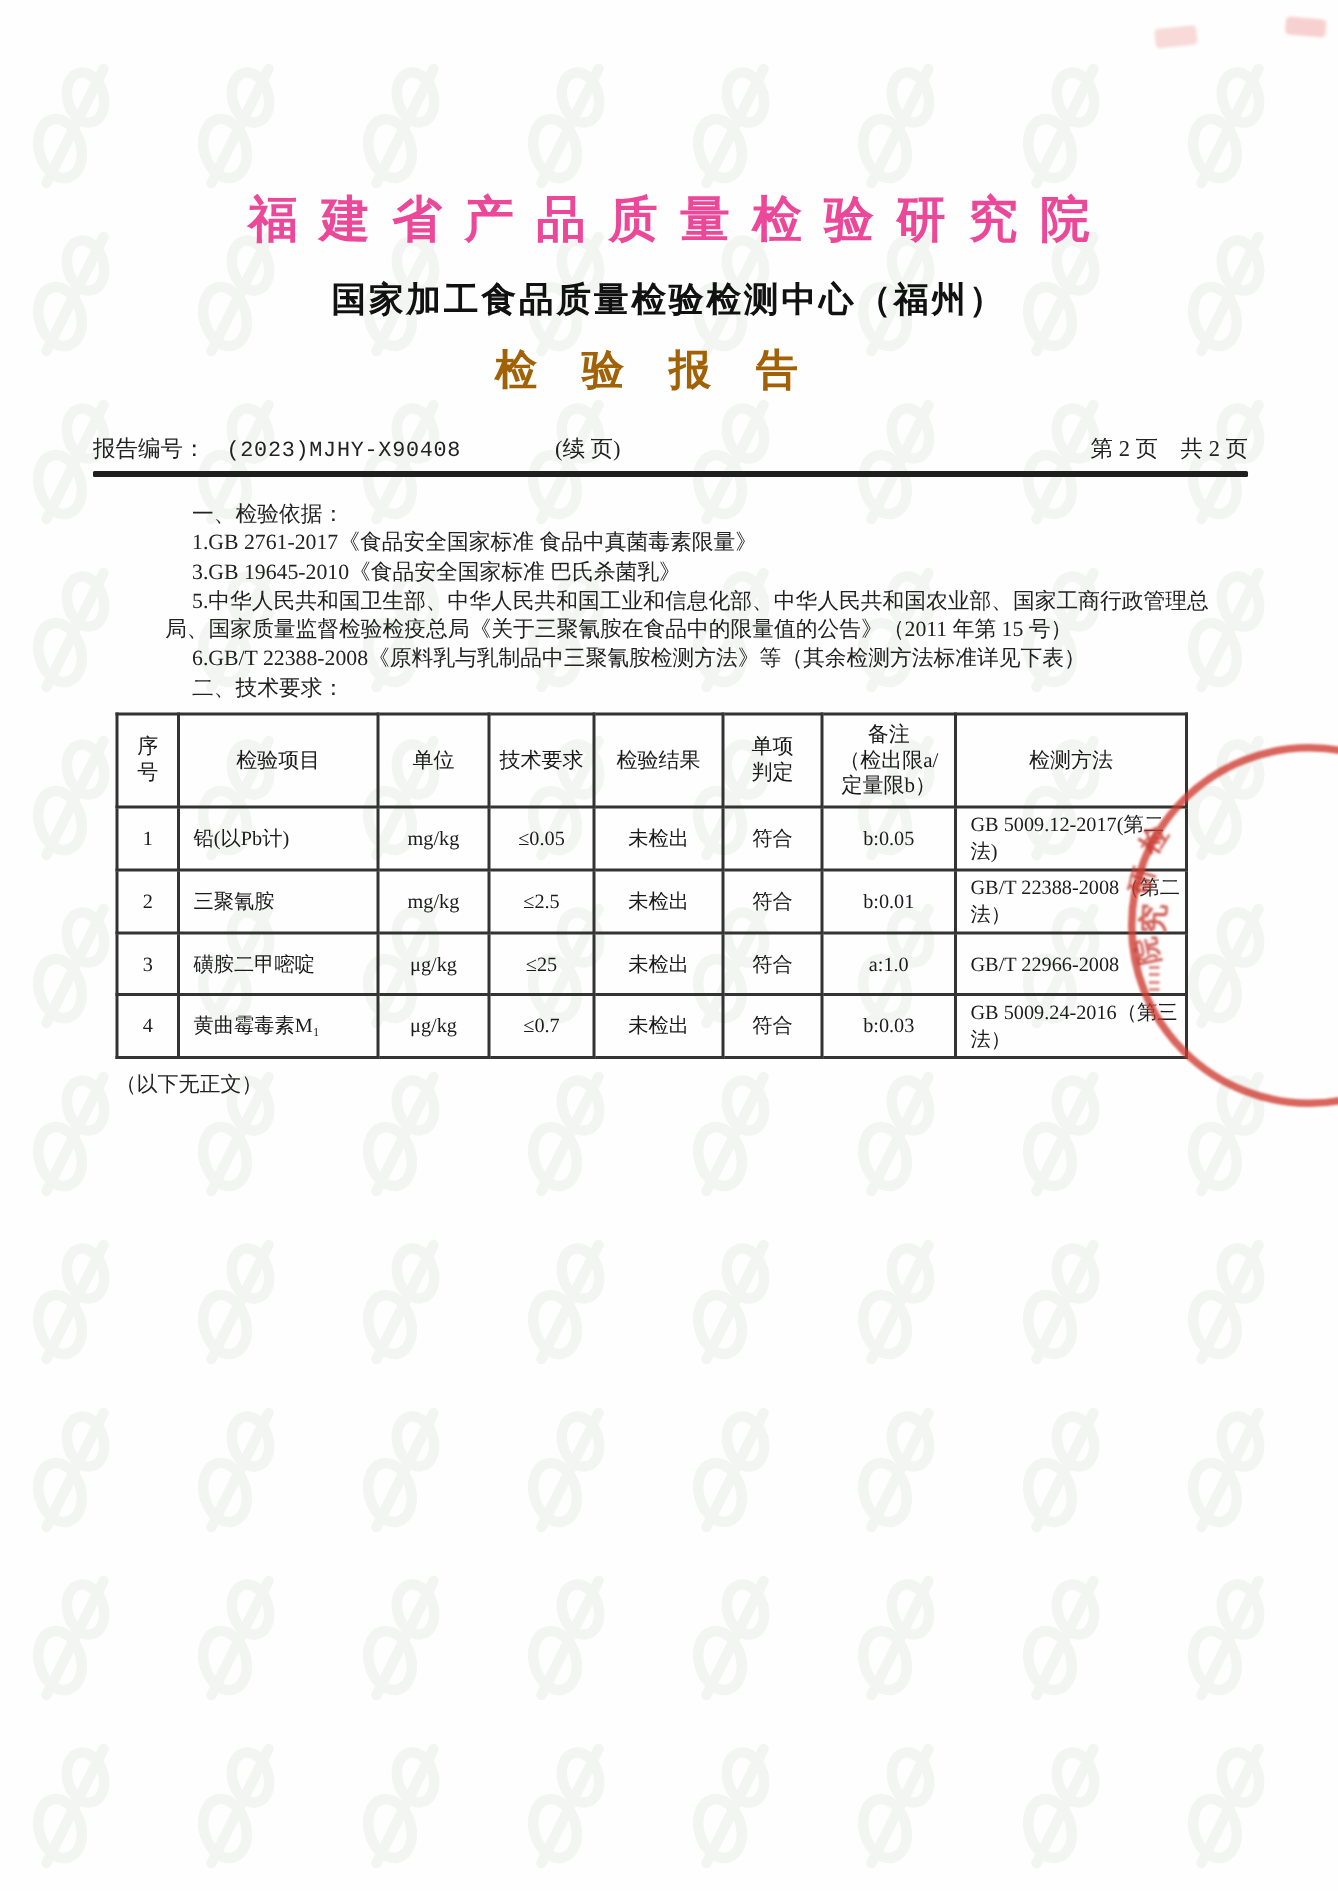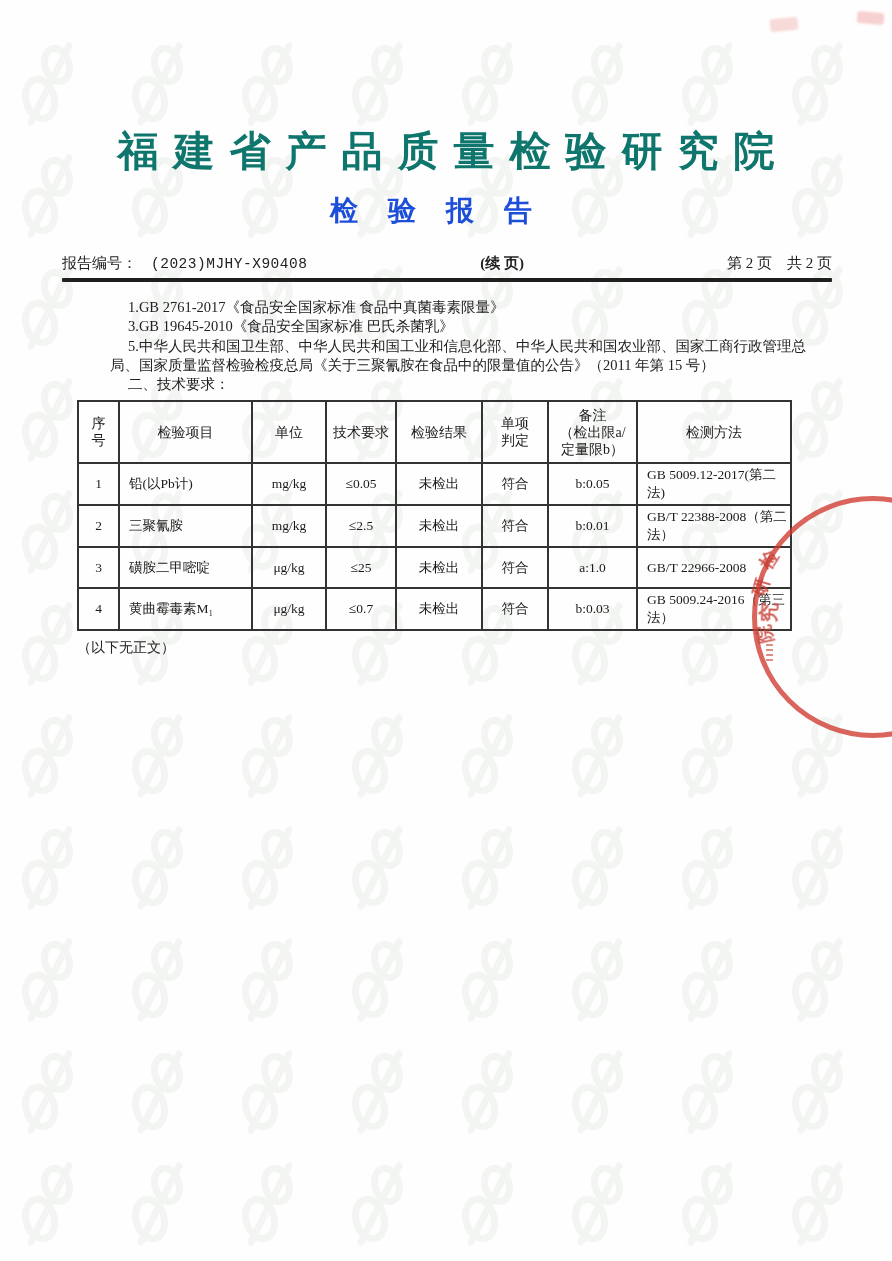--- a/index.html
+++ b/index.html
@@ -6,27 +6,27 @@
   .page{
     position:relative;width:892px;height:1261px;overflow:hidden;background:#fffefe;
     font-family:"Liberation Serif","DejaVu Serif",serif;color:#1d1d1d;
   }
   
   .watermark-layer{position:absolute;inset:0;z-index:0;}
   .wm{position:absolute;width:62px;height:88px;opacity:.55;}
   
   .content{position:relative;z-index:1;}
   .titles{padding-top:124px;text-align:center;}
-  .institute{margin:0;font-size:41px;font-weight:bold;letter-spacing:15px;padding-left:15px;color:#0f766e;}
+  .institute{margin:0;font-size:33px;font-weight:bold;letter-spacing:15px;padding-left:15px;color:#ec4899;}
   .center-name{margin:15px 0 0;font-size:23px;font-weight:bold;letter-spacing:2px;color:#111;}
-  .report-title{margin:13px 0 0;font-size:28px;font-weight:bold;letter-spacing:30px;color:#1d4ed8;}
+  .report-title{margin:13px 0 0;font-size:28px;font-weight:bold;letter-spacing:30px;color:#a16207;}
   .report-line{display:flex;align-items:flex-end;margin:24px 60px 0 62px;font-size:15px;color:#222;}
   .rl-left{flex:1 1 40%;text-align:left;}
   .rl-left .num{margin-left:14px;font-family:"Liberation Mono","DejaVu Sans Mono",monospace;font-size:14.5px;letter-spacing:.5px;}
-  .rl-center{flex:1 1 20%;text-align:right;font-weight:bold;}
+  .rl-center{flex:1 1 20%;text-align:left;}
   .rl-right{flex:1 1 40%;text-align:right;}
   .rule{height:4px;background:#1f1f1f;margin:5px 60px 0 62px;border-radius:1px;}
   .basis{margin:16px 70px 0 110px;font-size:14.5px;line-height:19.3px;color:#222;}
   .basis p{margin:0;text-indent:18px;}
   table.results{
     border-collapse:collapse;table-layout:fixed;width:713px;margin:6px 0 0 77px;
     font-size:13.5px;color:#1b1b1b;background:transparent;
   }
   table.results th,table.results td{
     border:2px solid #333;padding:2px 3px;text-align:center;vertical-align:middle;
@@ -855,37 +855,40 @@
           <path d="M13 82 L51 6"></path>
         </g>
       </svg>
     </div>
     </div>
 
   <div class="content">
 
     <div class="titles">
       <h1 class="institute">福建省产品质量检验研究院</h1>
+      <h2 class="center-name">国家加工食品质量检验检测中心（福州）</h2>
       <h3 class="report-title">检验报告</h3>
     </div>
 
     <div class="report-line">
       <div class="rl-left">
         <span>报告编号：</span><span class="num">(2023)MJHY-X90408</span>
       </div>
       <div class="rl-center">(续 页)</div>
       <div class="rl-right">第 2 页　共 2 页</div>
     </div>
 
     <div class="rule"></div>
 
     <section class="basis">
+      <p>一、检验依据：</p>
       <p>1.GB 2761-2017《食品安全国家标准 食品中真菌毒素限量》</p>
       <p>3.GB 19645-2010《食品安全国家标准 巴氏杀菌乳》</p>
       <p>5.中华人民共和国卫生部、中华人民共和国工业和信息化部、中华人民共和国农业部、国家工商行政管理总局、国家质量监督检验检疫总局《关于三聚氰胺在食品中的限量值的公告》（2011 年第 15 号）</p>
+      <p>6.GB/T 22388-2008《原料乳与乳制品中三聚氰胺检测方法》等（其余检测方法标准详见下表）</p>
       <p>二、技术要求：</p>
     </section>
 
     <table class="results">
       <colgroup>
         <col style="width:41px">
           <col style="width:133px">
           <col style="width:74px">
           <col style="width:70px">
         <col style="width:86px">

